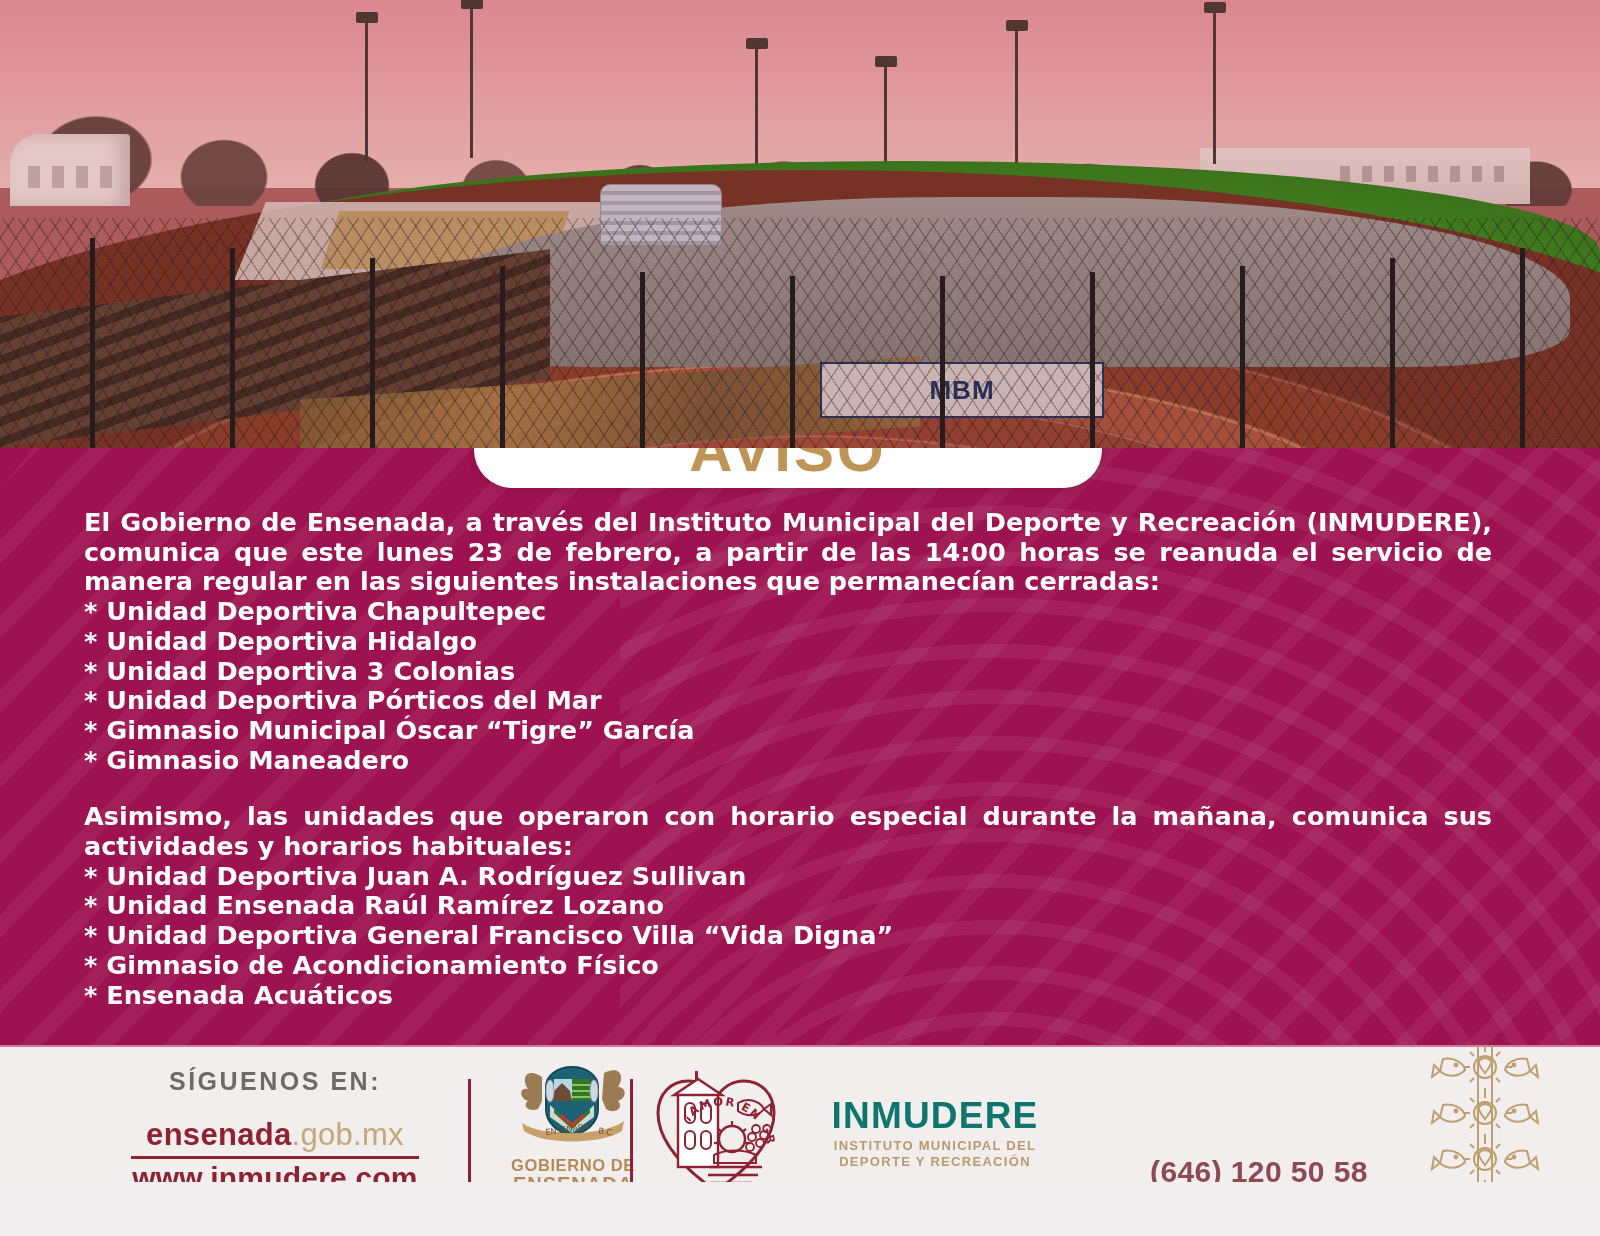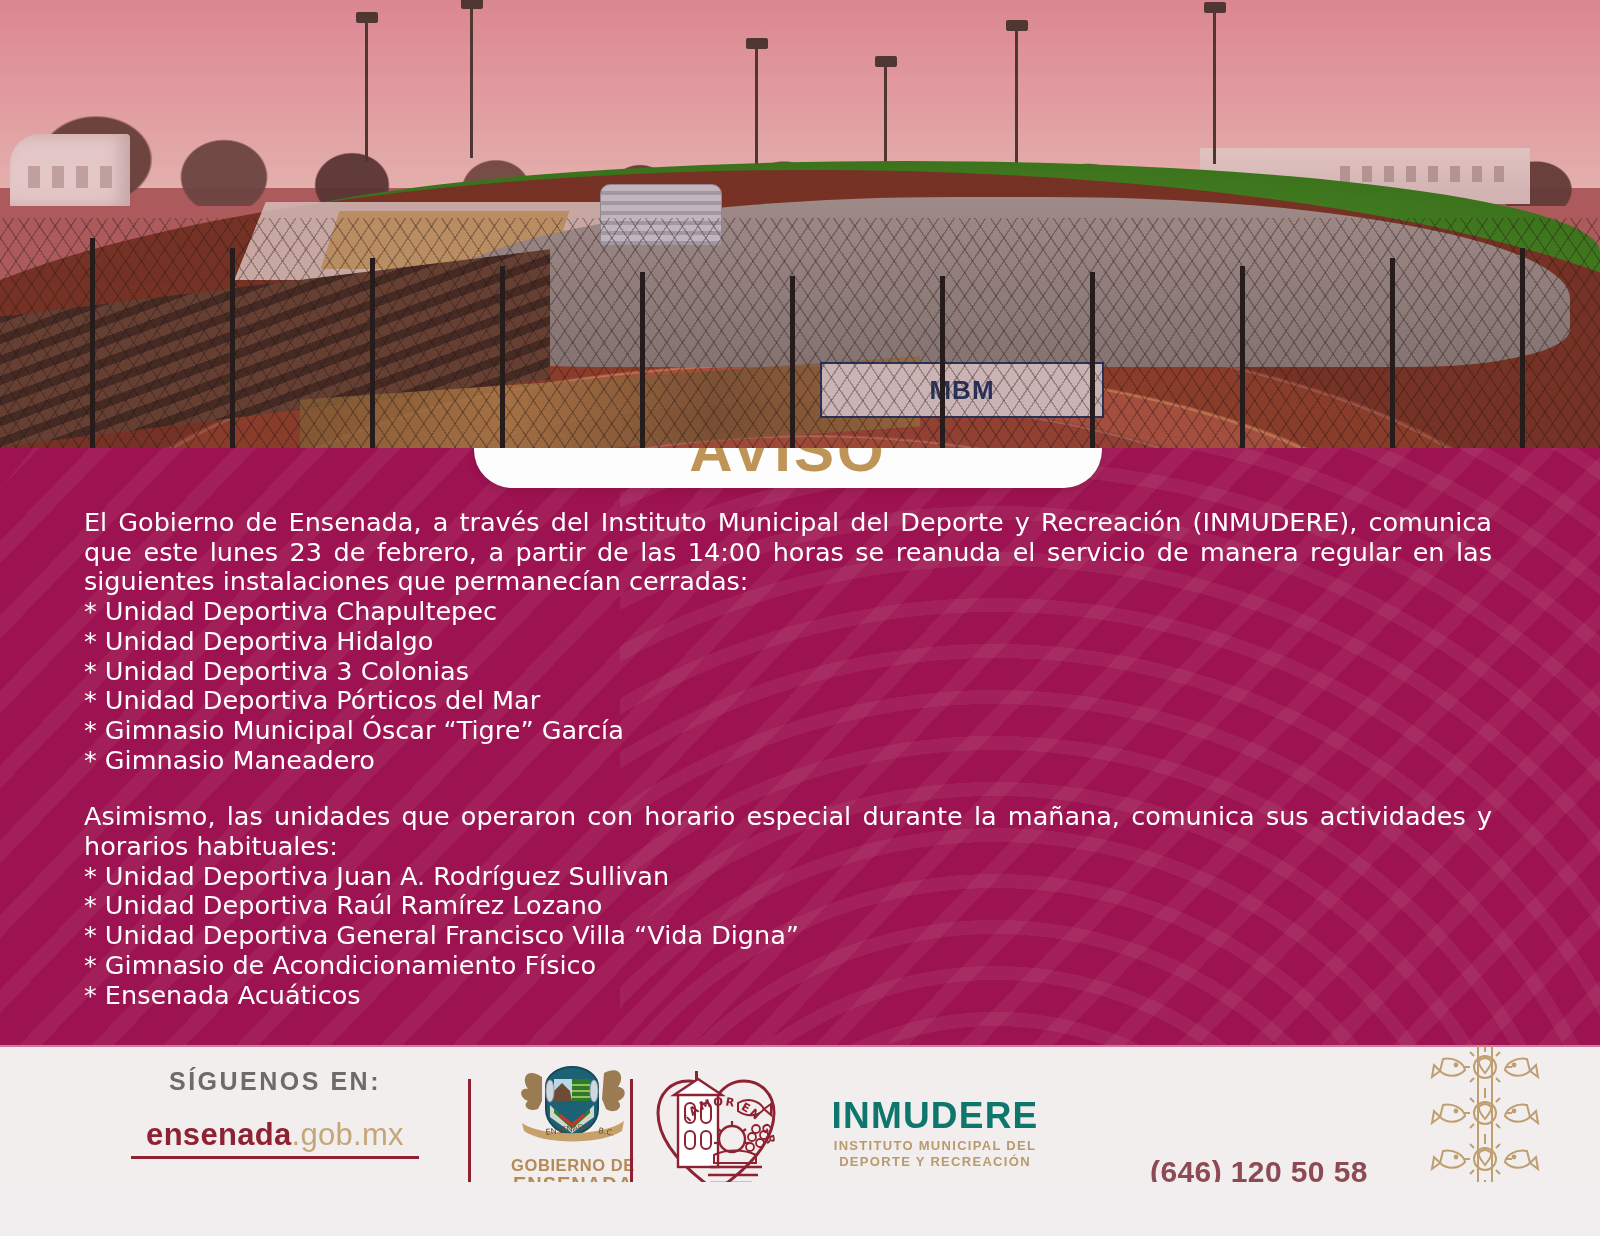--- a/index.html
+++ b/index.html
@@ -162,20 +162,21 @@
     color:#bf9457;font-size:60px;font-weight:bold;letter-spacing:3px;
     font-family:"Liberation Sans", sans-serif;
   }
 
   
   .body-text{
     position:absolute;left:84px;top:60px;width:1408px;
     color:#ffffff;font-size:25.5px;line-height:1.165;
     font-family:"DejaVu Sans", sans-serif;
     z-index:3;
+    font-weight:bold;
   }
   .para{ text-align:justify; text-justify:inter-word; margin:0;}
   ul.plain{list-style:none;margin:0;padding:0;}
   ul.plain li{white-space:nowrap;}
   .gap{height:27px;}
   .gap-lg{height:50px;}
 
   
   .footer{
     position:absolute;left:0;top:1045px;width:1600px;height:137px;
@@ -274,39 +275,40 @@
         <li>* Unidad Deportiva Hidalgo</li>
         <li>* Unidad Deportiva 3 Colonias</li>
         <li>* Unidad Deportiva Pórticos del Mar</li>
         <li>* Gimnasio Municipal Óscar “Tigre” García</li>
         <li>* Gimnasio Maneadero</li>
       </ul>
       <div class="gap"></div>
       <p class="para">Asimismo, las unidades que operaron con horario especial durante la mañana, comunica sus actividades y horarios habituales:</p>
       <ul class="plain">
         <li>* Unidad Deportiva Juan A. Rodríguez Sullivan</li>
-        <li>* Unidad Deportiva Raúl Ramírez Lozano</li>
+        <li>* Unidad Ensenada Raúl Ramírez Lozano</li>
         <li>* Unidad Deportiva General Francisco Villa “Vida Digna”</li>
         <li>* Gimnasio de Acondicionamiento Físico</li>
         <li>* Ensenada Acuáticos</li>
       </ul>
       <div class="gap-lg"></div>
 
     </div>
   </div>
 
   <div class="footer">
     <div class="footer-top-line"></div>
 
     <div class="follow">
       <div class="sig">SÍGUENOS EN:</div>
       <div class="l1">
         <span class="a">ensenada</span><span class="b">.gob.mx</span>
       </div>
       <div class="rule"></div>
+      <div class="l2">www.inmudere.com</div>
     </div>
 
     <div class="divider" style="left:468px;"></div>
 
     <div class="crest">
       <svg width="150" height="92" viewBox="0 0 150 92">
         <path d="M44 16 C30 6 22 16 30 28 C22 26 20 36 30 40 C24 44 30 52 40 48 L44 40 Z" fill="#9a7b52"></path>
         <path d="M106 12 C120 4 128 14 120 26 C128 26 130 36 120 40 C126 46 118 54 108 48 L104 38 Z" fill="#9a7b52"></path>
         <path d="M74 6 C88 6 100 14 100 26 L100 48 C100 62 88 72 74 74 C60 72 48 62 48 48 L48 26 C48 14 60 6 74 6 Z" fill="#1d6175" stroke="#14485a" stroke-width="2"></path>
         <rect x="56" y="18" width="36" height="22" fill="#cfe3ea"></rect>

